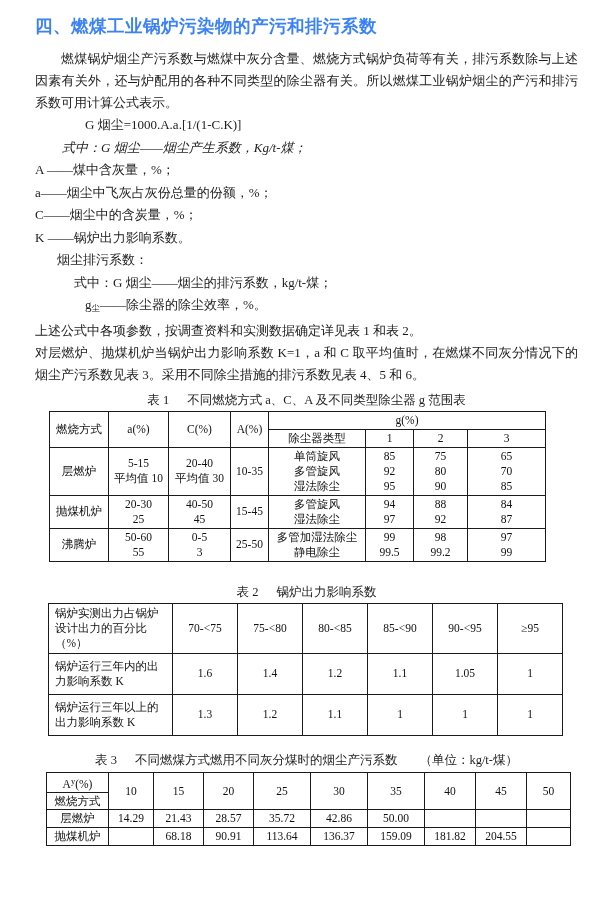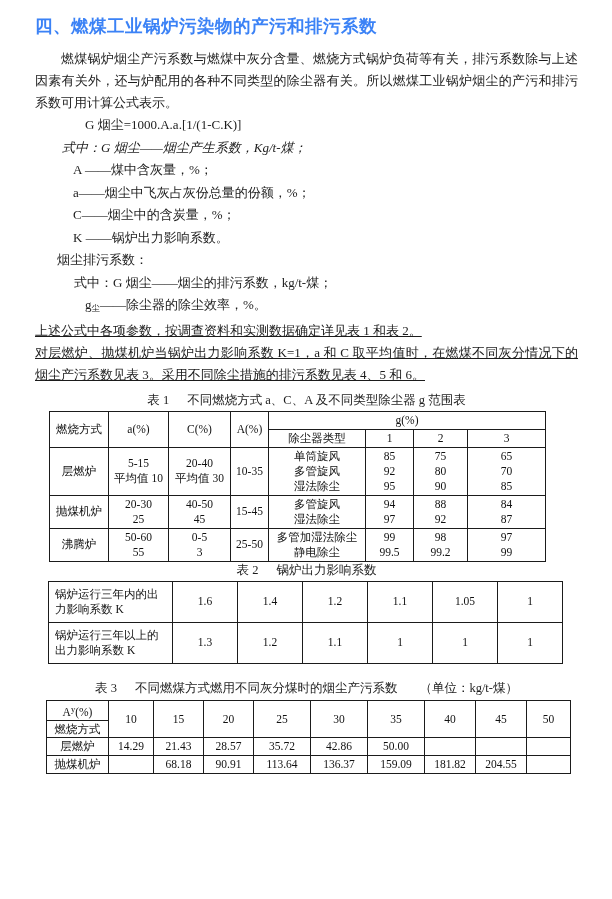--- a/index.html
+++ b/index.html
@@ -17,31 +17,31 @@
   .subtitle { font-size: 13px; line-height: 22px; margin-left: 22px; }
   .para {
     font-size: 13px; line-height: 22px; margin: 0;
     text-indent: 2em; text-align: justify;
   }
   .fline { font-size: 13px; line-height: 22.5px; white-space: nowrap; }
   .ml3  { margin-left: 3px; }
   .ml22 { margin-left: 22px; }
   .ml27 { margin-left: 27px; font-style: italic; }
   .ml35 { margin-left: 39px; }
-  .ml38 { margin-left: 38px; }
+  .ml38 { }
   .ml50 { margin-left: 50px; }
-  .note { font-size: 13px; line-height: 22px; margin: 0; text-align: justify; text-decoration: underline; }
+  .note { font-size: 13px; line-height: 22px; margin: 0; text-align: justify; }
   sub.schar { font-size: 8.5px; vertical-align: -2px; }
   sup.schar { font-size: 8.5px; vertical-align: 4px; }
 
   .caption { text-align: center; font-size: 12.5px; margin: 4px 0 2px 0; }
   .caption .cap-label { margin-right: 18px; }
   .caption .cap-unit  { margin-left: 22px; }
   .cap1 { margin-top: 6px; }
-  .cap2 { margin-top: 0; }
+  .cap2 { margin-top: 22px; }
   .cap3 { margin-top: 16px; margin-bottom: 3px; }
 
   table.t {
     border-collapse: collapse; table-layout: fixed;
     font-size: 11.5px; color: #111; empty-cells: show;
   }
   table.t td {
     border: 1px solid #1b1b1b; text-align: center;
     vertical-align: middle; padding: 1px 2px; line-height: 15px;
     overflow: hidden;
@@ -204,20 +204,29 @@
     <colgroup>
       <col style="width:124px">
         <col style="width:65px">
         <col style="width:65px">
         <col style="width:65px">
       <col style="width:65px">
         <col style="width:65px">
         <col style="width:65px">
     </colgroup>
     <tbody>
+        <tr class="first">
+      <td class="lbl">锅炉实测出力占锅炉设计出力的百分比（%）</td>
+      <td>70-&lt;75</td>
+      <td>75-&lt;80</td>
+      <td>80-&lt;85</td>
+      <td>85-&lt;90</td>
+      <td>90-&lt;95</td>
+      <td>≥95</td>
+    </tr>
     <tr>
       <td class="lbl">锅炉运行三年内的出力影响系数 K</td>
       <td>1.6</td>
       <td>1.4</td>
       <td>1.2</td>
       <td>1.1</td>
       <td>1.05</td>
       <td>1</td>
     </tr>
     <tr>

